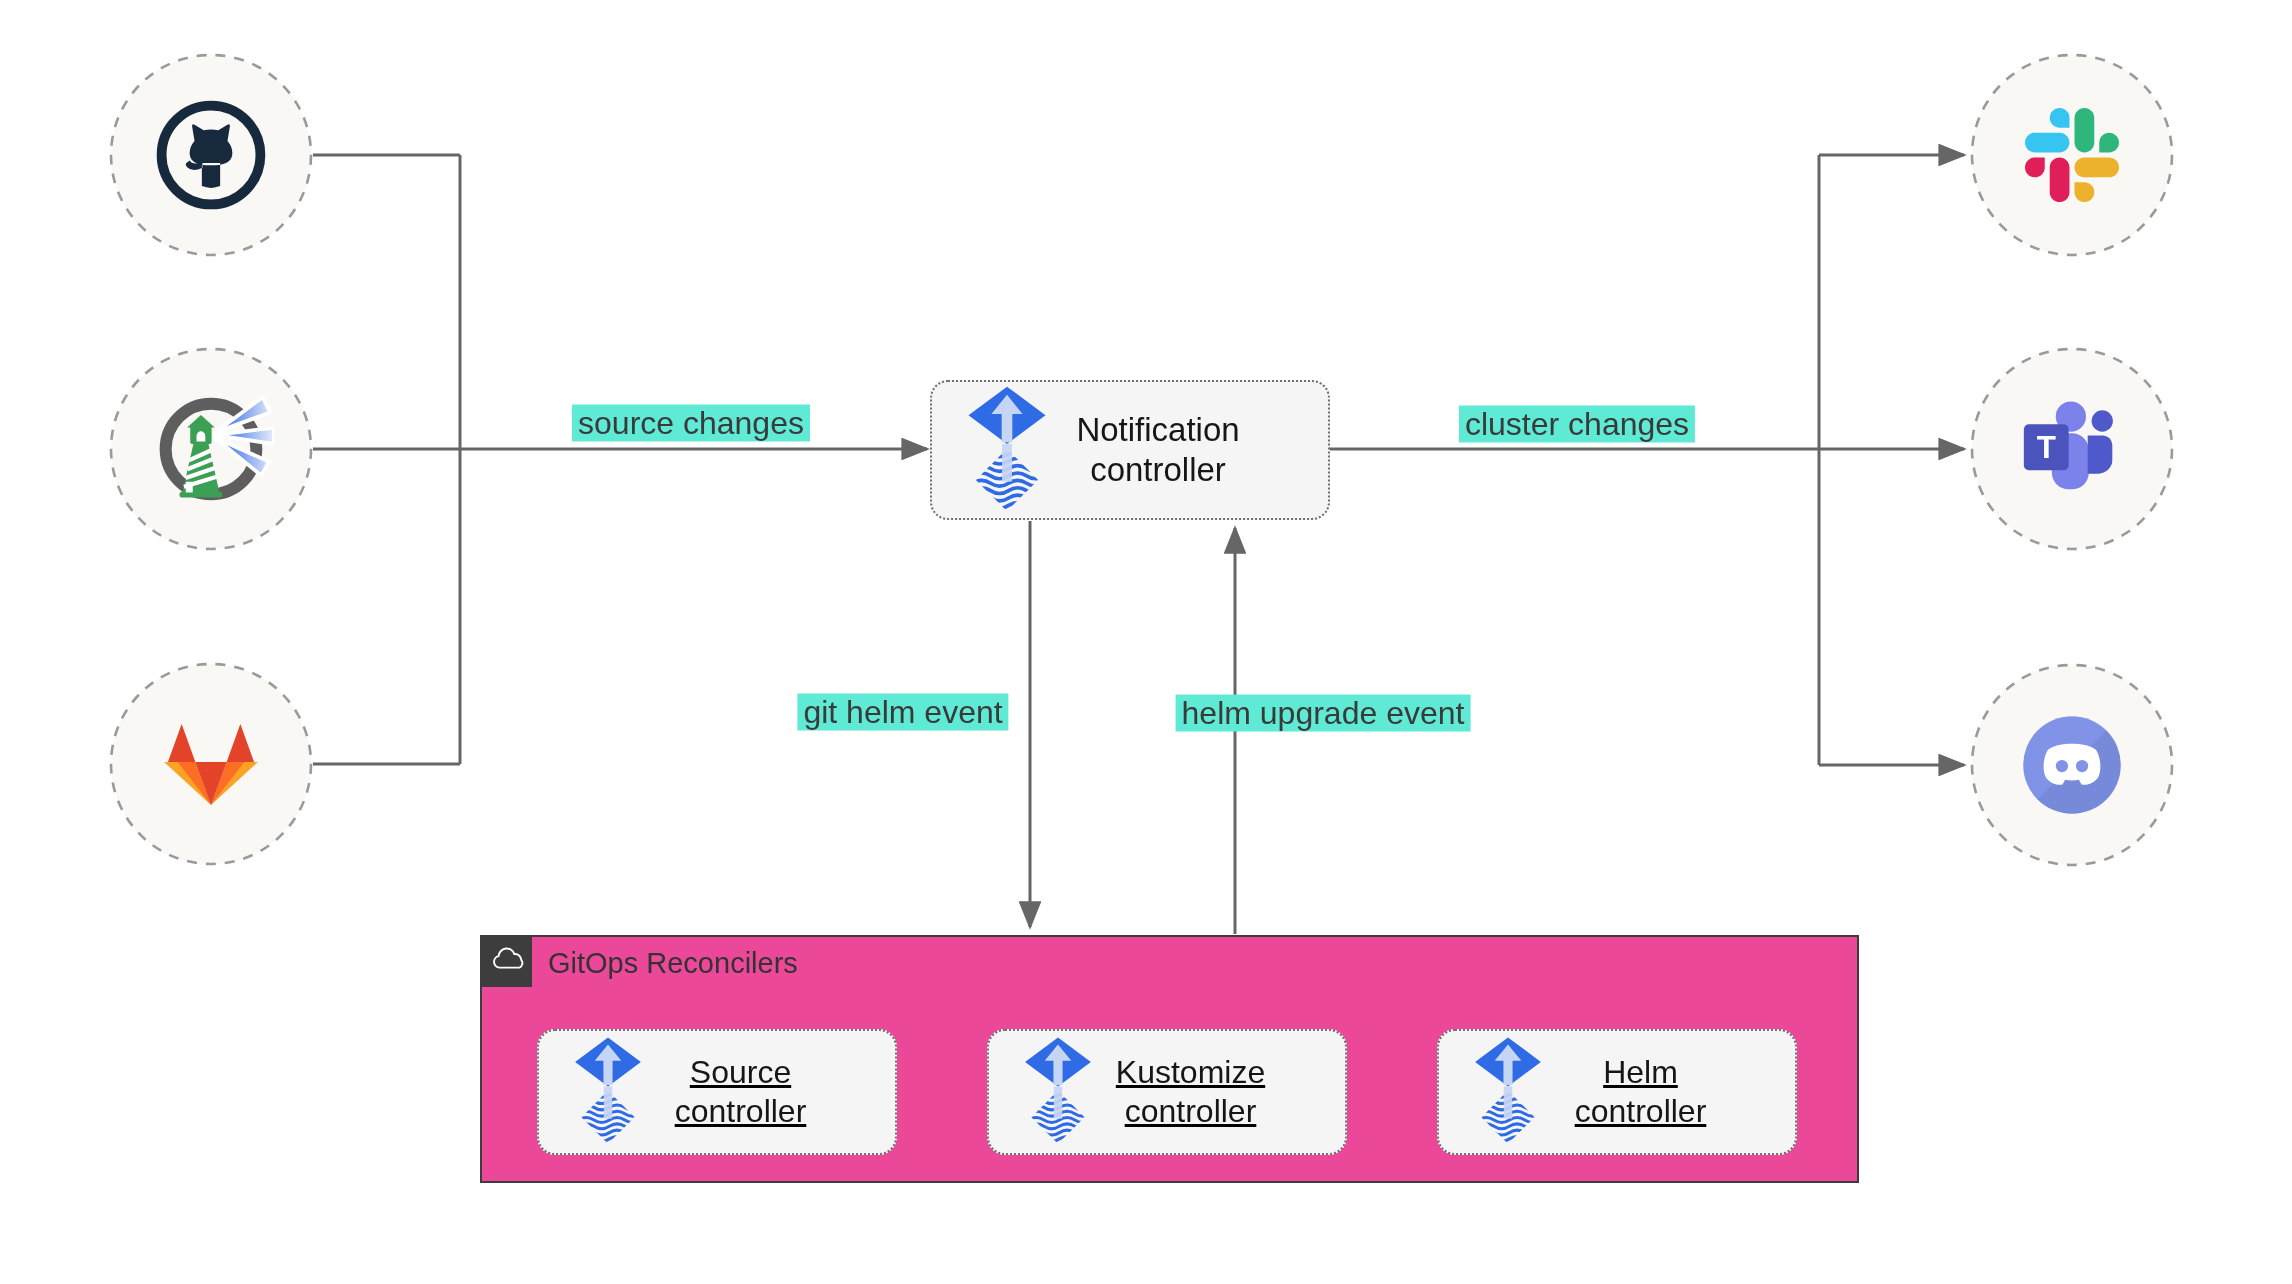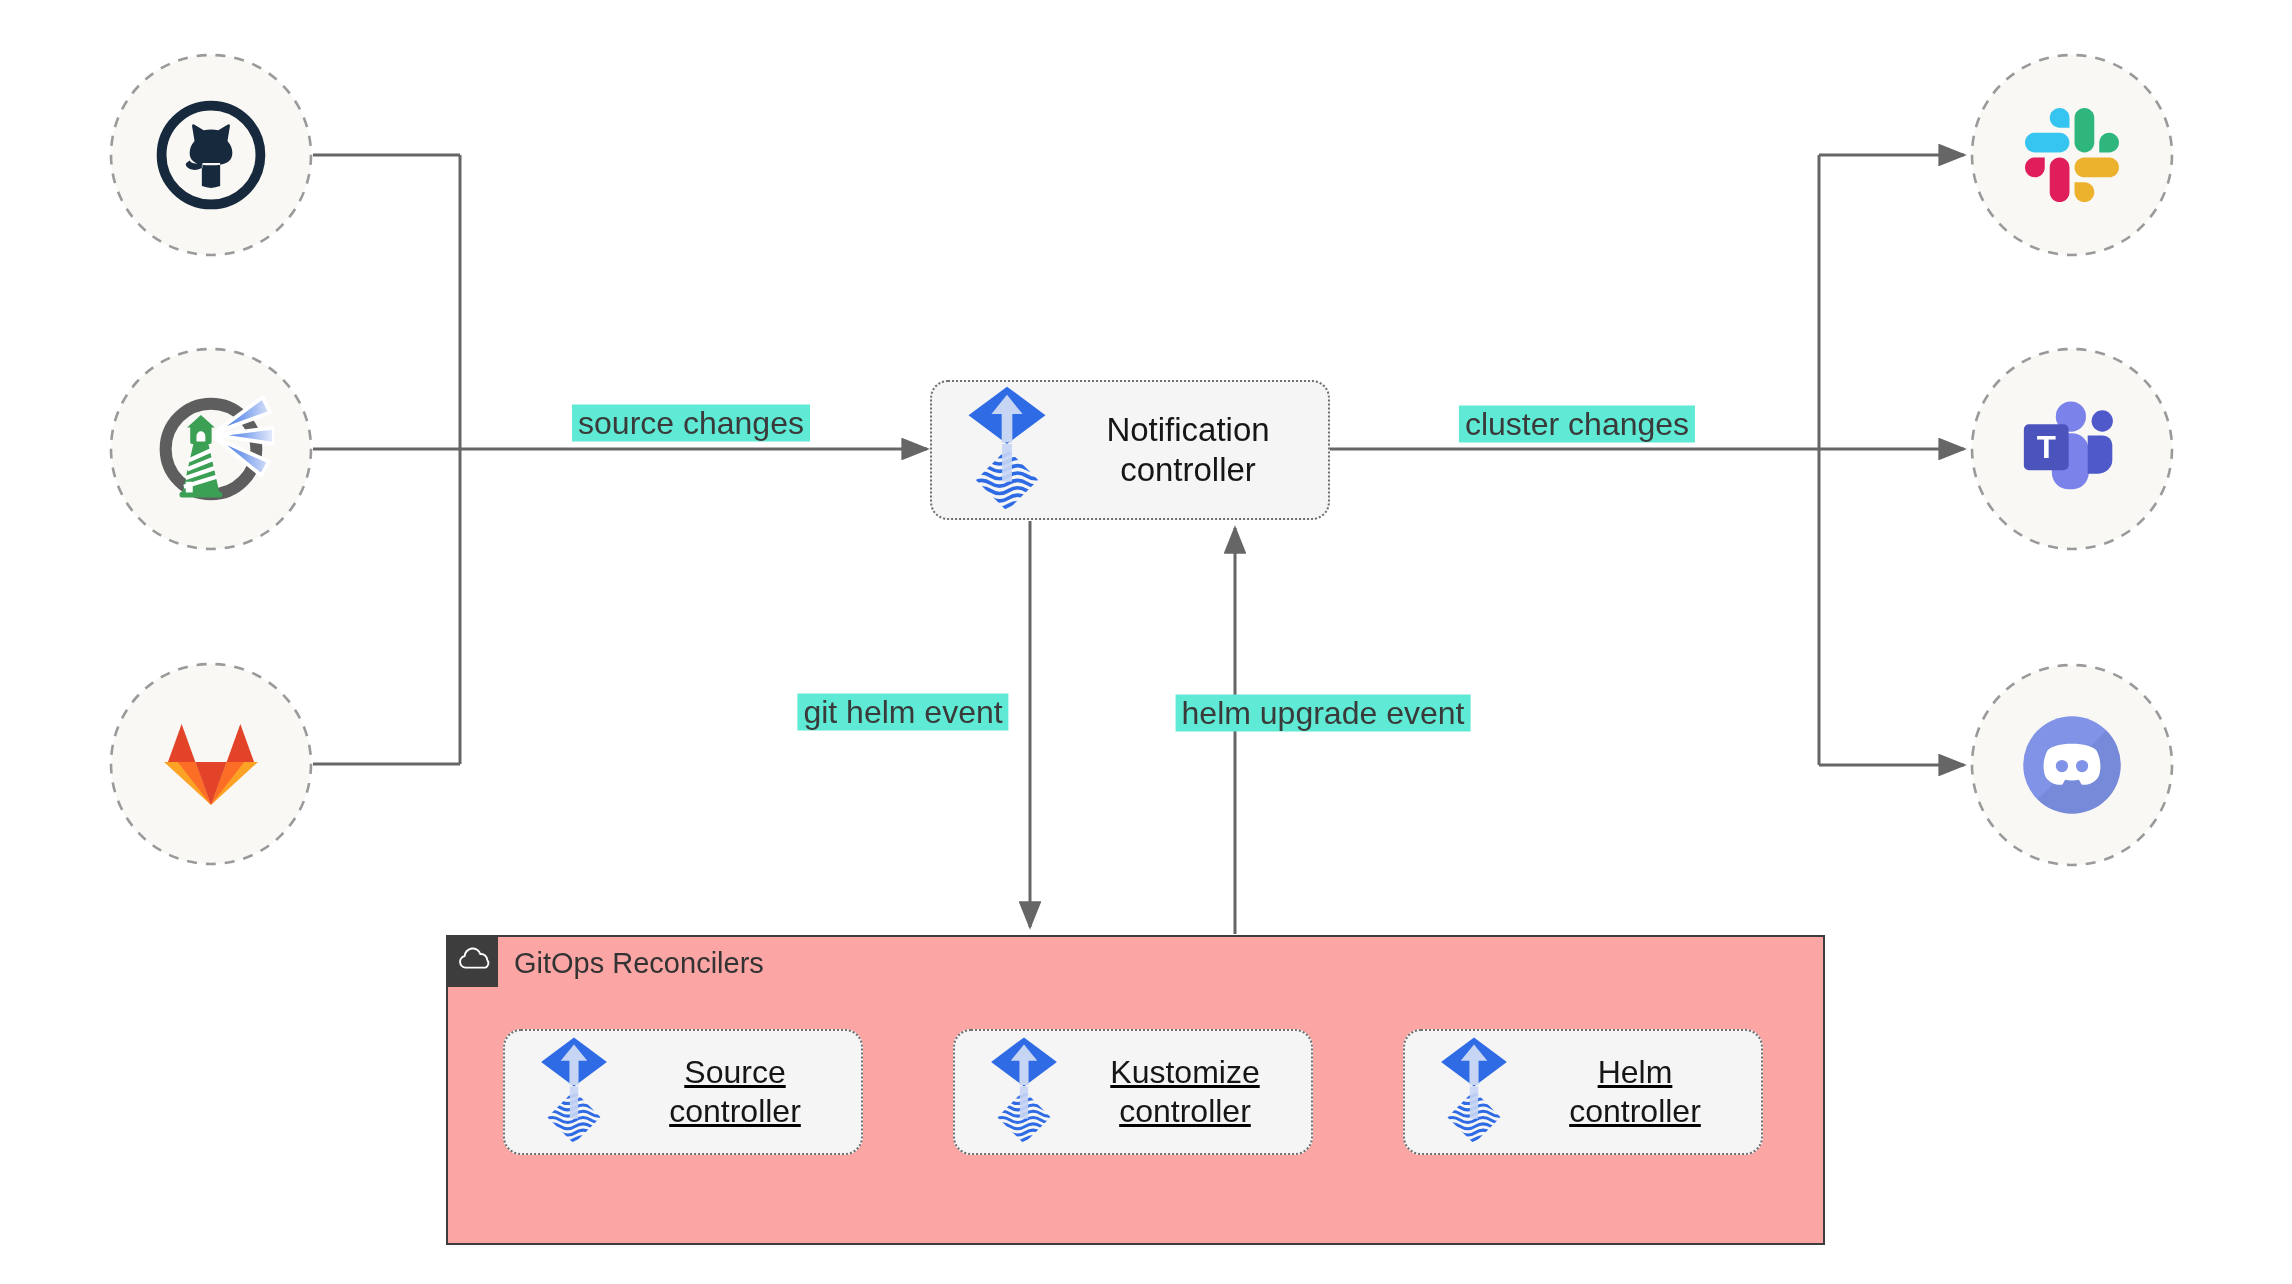--- a/index.html
+++ b/index.html
@@ -10,30 +10,30 @@
   #wires{position:absolute;left:0;top:0;z-index:1;}
   .edge{stroke:var(--line,#666666);stroke-width:3;fill:none;}
   .node-circle{fill:var(--circle_fill,#f9f8f5);stroke:var(--circle_border,#9a9a9a);stroke-width:2.6;stroke-dasharray:10 9;}
   .node{position:absolute;width:200px;height:200px;display:flex;align-items:center;justify-content:center;z-index:2;}
   .ctrl-box{
     position:absolute;z-index:2;background:var(--box_fill,#f5f5f5);
     border:2.5px dotted var(--box_border,#6f6f6f);border-radius:18px;
     display:flex;align-items:center;box-sizing:border-box;
   }
   .ctrl-box .icon-col{flex:0 0 auto;margin-left:34px;display:flex;align-items:center;}
-  .ctrl-box .label-wrap{flex:1;display:flex;justify-content:center;}
+  .ctrl-box .label-wrap{flex:1;display:flex;justify-content:flex-start;}
   .ctrl-label{font-size:33px;line-height:1.22;color:#161616;text-align:center;max-width:220px;}
   .ctrl-label.small{font-size:32px;max-width:195px;}
   .edge-label{
     position:absolute;z-index:3;transform:translate(-50%,-50%);
     font-size:32px;color:#3a3a3a;white-space:nowrap;background:#5eead4;padding:0 6px;
   }
   #gitops{
-    position:absolute;left:446px;top:935px;width:1379px;height:310px;z-index:2;
-    border:2.5px solid var(--group_border,#3d3d3d);background:#fca5a5;box-sizing:border-box;
+    position:absolute;left:480px;top:935px;width:1379px;height:248px;z-index:2;
+    border:2.5px solid var(--group_border,#3d3d3d);background:#ec4899;box-sizing:border-box;
   }
   #gitops .corner{
     position:absolute;left:-2.5px;top:-2.5px;width:52px;height:52px;
     background:var(--group_border,#3d3d3d);display:flex;align-items:center;justify-content:center;
   }
   #gitops .group-title{
     position:absolute;left:66px;top:0;height:52px;display:flex;align-items:center;
     font-size:29px;color:#333;
   }
   .inner-box{height:126px;width:360px;top:92px;text-decoration:underline;}

